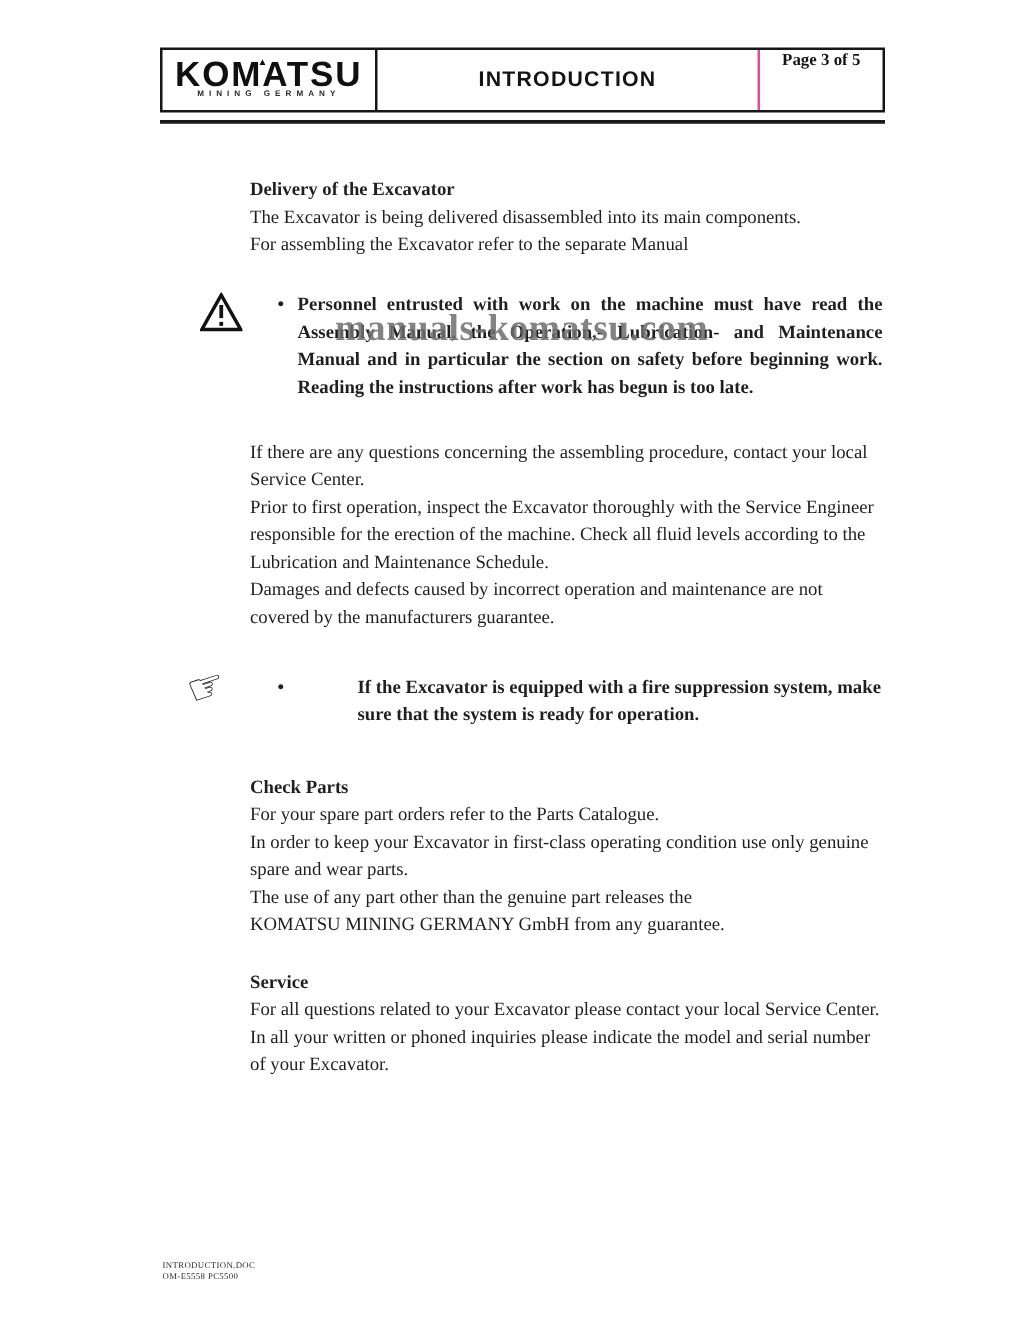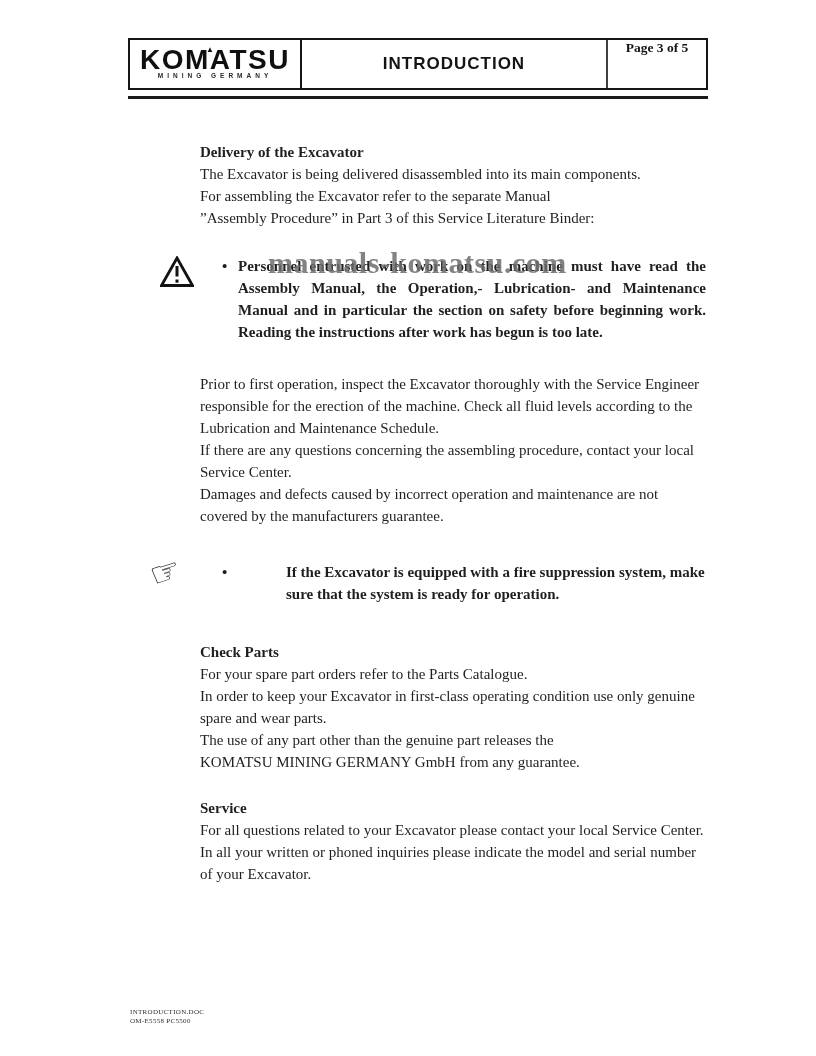--- a/index.html
+++ b/index.html
@@ -40,21 +40,21 @@
     position: absolute; top: -4px; left: 66px;
     font-size: 8px; color: #101010; line-height: 8px;
   }
   .brand-sub {
     font-family: "Liberation Sans", sans-serif;
     font-weight: bold; font-size: 6.5px;
     letter-spacing: 4px; color: #2a2a2a; margin-top: 2px;
   }
   .title-cell {
     flex: 1;
-    border-right: 2px solid #404040;
+    border-right: 2px solid #ec4899;
     display: flex; align-items: center; justify-content: center;
     font-family: "Liberation Sans", sans-serif;
     font-weight: bold; font-size: 17px; letter-spacing: 1px;
     color: #141414;
   }
   .page-cell {
     width: 98px;
     display: flex; justify-content: center;
     font-weight: bold; font-size: 13.5px; color: #141414;
   }
@@ -152,37 +152,36 @@
   </div>
   <div class="header-rule"></div>
 
   <div class="watermark">manuals-komatsu.com</div>
 
   <div class="content">
 
     <div class="heading">Delivery of the Excavator</div>
     <p>The Excavator is being delivered disassembled into its main components.</p>
     <p>For assembling the Excavator refer to the separate Manual</p>
-    <p>”Assembly Procedure” in Part 3 of this Service Literature Binder:</p>
 
     <div class="note-row warning">
       <span class="warn-icon">
         <svg width="34" height="32" viewBox="0 0 34 32" aria-hidden="true">
           <path d="M17 2 L32.5 29.5 L1.5 29.5 Z" fill="none" stroke="#131313" stroke-width="2.8" stroke-linejoin="miter"></path>
           <rect x="15.5" y="10" width="3" height="10.5" fill="#131313"></rect>
           <rect x="15.5" y="23.5" width="3" height="3.2" fill="#131313"></rect>
         </svg>
       </span>
       <span class="note-bullet">•</span>
       <span class="note-text">Personnel entrusted with work on the machine must have read the Assembly Manual, the Operation,- Lubrication- and Maintenance Manual and in particular the section on safety before beginning work. Reading the instructions after work has begun is too late.</span>
     </div>
 
     <div class="group-questions">
+      <p>If there are any questions concerning the assembling procedure, contact your local Service Center.</p>
       <p>Prior to first operation, inspect the Excavator thoroughly with the Service Engineer responsible for the erection of the machine. Check all fluid levels according to the Lubrication and Maintenance Schedule.</p>
-      <p>If there are any questions concerning the assembling procedure, contact your local Service Center.</p>
       <p>Damages and defects caused by incorrect operation and maintenance are not covered by the manufacturers guarantee.</p>
     </div>
 
     <div class="note-row fire">
       <span class="hand-icon">☞</span>
       <span class="note-bullet">•</span>
       <span class="note-text left">If the Excavator is equipped with a fire suppression system, make sure that the system is ready for operation.</span>
     </div>
 
     <div class="heading group-spare-heading">Check Parts</div>

